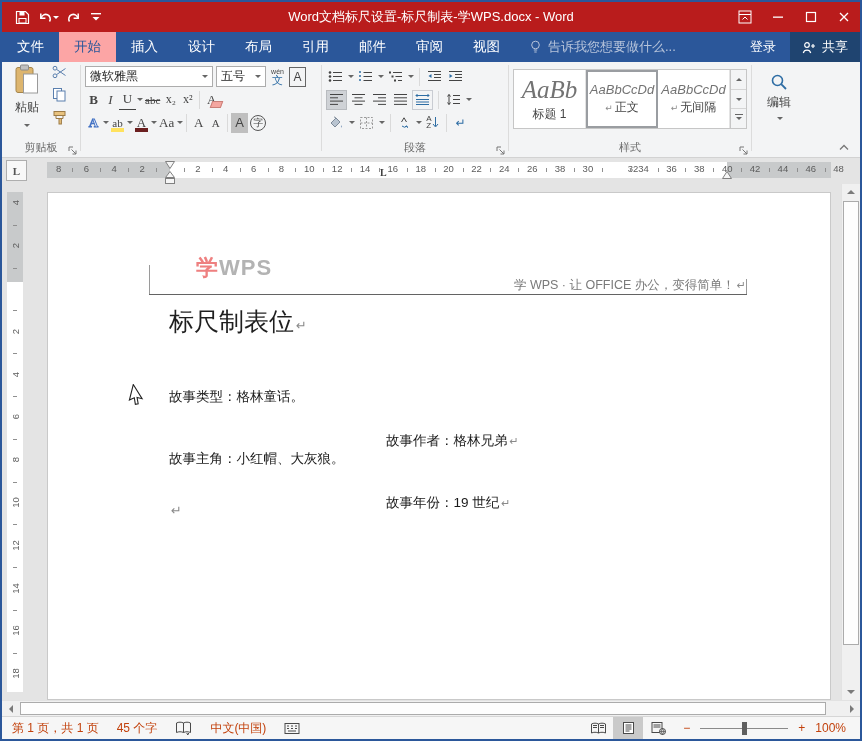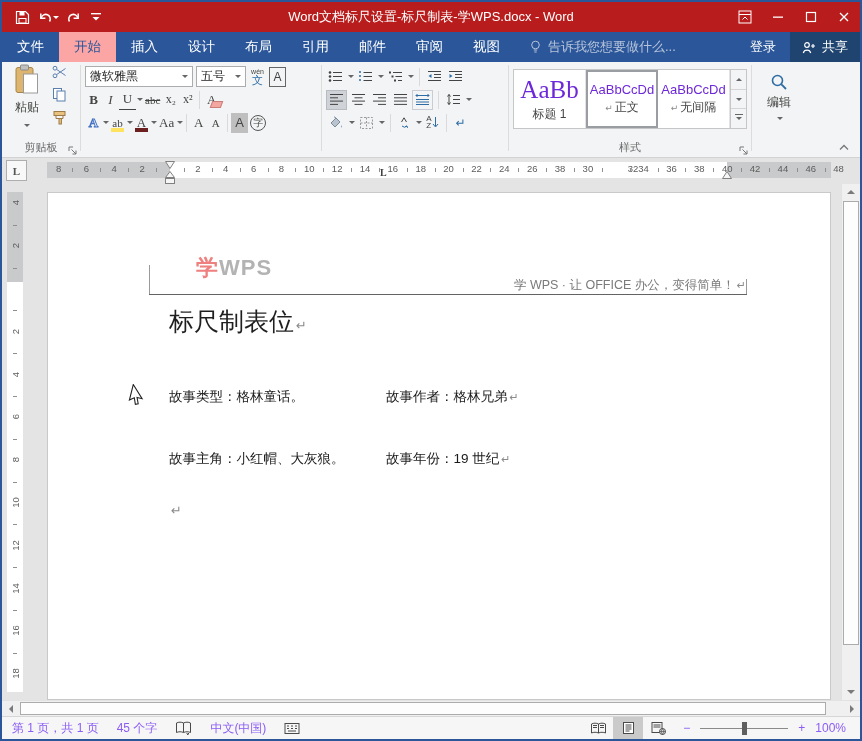--- a/index.html
+++ b/index.html
@@ -51,21 +51,21 @@
   .phon{ display:inline-flex; flex-direction:column; align-items:center; line-height:1; font-family:"Liberation Sans",sans-serif; }
   .phon .t{ font-size:7px; color:#444; }
   .phon .b{ font-size:11px; color:#2e6da4; }
   .boxa{ border:1px solid #666; padding:0 3px; font-size:12px; }
   .clearfmt::after{ content:""; position:absolute; right:-2px; bottom:2px; width:9px; height:5px; background:#f4a6a0; border:1px solid #c97f78; transform:skewX(-20deg); }
   .selbtn{ background:#cfd2d6; border:1px solid #b8bbbf; }
   .styles-wrap{ display:flex; align-items:flex-start; padding-top:4px; }
   .style-gallery{ display:flex; background:#fff; border:1px solid #c6c6c6; height:60px; }
   .style-card{ width:72px; border-right:1px solid #e3e3e3; display:flex; flex-direction:column; align-items:center; justify-content:center; overflow:hidden; background:#fff; }
   .style-card.sel{ border:2px solid #9a9d a1; border:2px solid #9a9da1; }
-  .sc-prev{ font-size:13px; color:#6d28d9; white-space:nowrap; }
+  .sc-prev{ font-size:13px; color:#737373; white-space:nowrap;font-style:italic; }
   .style-card.serif .sc-prev{ font-family:"Liberation Serif",serif; font-size:25px; }
   .sc-name{ font-size:12px; color:#444; margin-top:2px; white-space:nowrap; }
   .sc-mark{ color:#8a8a8a; font-size:9px; margin-right:2px; }
   .gal-col{ width:16px; display:flex; flex-direction:column; border:1px solid #c6c6c6; border-left:none; height:60px; background:#f3f4f5; }
   .gal-cell{ flex:1; display:flex; align-items:center; justify-content:center; border-bottom:1px solid #d5d5d5; }
   .gal-cell:last-child{ border-bottom:none; }
   .tri-up{ width:0;height:0;border:3.5px solid transparent;border-bottom-color:#666; margin-bottom:3px;}
   .tri-dn{ width:0;height:0;border:3.5px solid transparent;border-top-color:#666; margin-top:3px;}
   .bar-top{ width:8px; height:1.5px; background:#666; margin-bottom:2px; }
   .editing-col{ display:flex; flex-direction:column; align-items:center; padding-top:8px; gap:3px; width:46px; }
@@ -93,41 +93,41 @@
   .hdr-logo .xue{ color:#ee8080; }
   .hdr-logo .wps{ color:#b3b3b3; }
   .hdr-slogan{ position:absolute; right:84px; top:84px; font-size:12.5px; color:#7a7a7a; }
   .hdr-rule{ position:absolute; left:101px; top:101px; width:598px; height:1px; background:#636363; }
   .hdr-vl{ position:absolute; left:101px; top:72px; width:1px; height:29px; background:#9a9a9a; }
   .hdr-vr{ position:absolute; left:698px; top:86px; width:1px; height:15px; background:#9a9a9a; }
   .doc-title{ position:absolute; left:121px; top:112px; font-size:25px; color:#1f1f1f; }
   .pilcrow{ color:#8a8a8a; font-size:11px; margin-left:2px; font-family:"DejaVu Sans",sans-serif; }
   .body-row{ position:absolute; left:0; right:0; height:20px; font-size:13.5px; color:#1a1a1a; }
   .cell-l{ position:absolute; left:121px; }
-  .cell-r{ position:absolute; left:338px; }
+  .cell-r{ position:absolute; left:338px;margin-top:44px; }
   .lone-pilcrow{ position:absolute; left:121px; top:310px; }
   .cursor-svg{ position:absolute; left:126px; top:200px; }
   .vscroll{ position:absolute; right:0; top:0; bottom:0; width:19px; background:#f0f0f0; border-left:1px solid #e2e2e2; }
   .scroll-btn{ display:flex; align-items:center; justify-content:center; }
   .vs-up{ position:absolute; top:0; left:0; right:0; height:16px; }
   .vs-dn{ position:absolute; bottom:0; left:0; right:0; height:16px; }
   .vs-thumb{ position:absolute; left:1px; right:1px; top:17px; height:444px; background:#fdfdfd; border:1px solid #ababab; }
   .t-up{ width:0;height:0;border:4px solid transparent;border-bottom-color:#7a7a7a; margin-bottom:4px;}
   .t-dn{ width:0;height:0;border:4px solid transparent;border-top-color:#7a7a7a; margin-top:4px;}
   .t-lf{ width:0;height:0;border:4px solid transparent;border-right-color:#7a7a7a; margin-right:4px;}
   .t-rt{ width:0;height:0;border:4px solid transparent;border-left-color:#7a7a7a; margin-left:4px;}
 
   
   .hscroll{ height:16px; background:#f0f0f0; position:relative; border-top:1px solid #e2e2e2; }
   .hs-left{ position:absolute; left:0; top:0; bottom:0; width:17px; }
   .hs-right{ position:absolute; right:0; top:0; bottom:0; width:17px; }
   .hs-thumb{ position:absolute; left:18px; top:1px; bottom:1px; width:806px; background:#fdfdfd; border:1px solid #ababab; }
 
   
-  .statusbar{ height:23px; background:#f6f6f6; border-top:1px solid #d6d6d6; display:flex; align-items:center; font-size:12px; color:#8b5cf6; padding:0 8px 0 10px; gap:0; }
+  .statusbar{ height:23px; background:#f6f6f6; border-top:1px solid #d6d6d6; display:flex; align-items:center; font-size:12px; color:#c2410c; padding:0 8px 0 10px; gap:0; }
   .sb-item{ padding:0 9px; display:flex; align-items:center; gap:4px; height:100%; }
   .sb-right{ margin-left:auto; display:flex; align-items:center; height:100%; }
   .view-btn{ width:30px; height:100%; display:flex; align-items:center; justify-content:center; }
   .view-btn.sel{ background:#cacaca; }
   .zoom-track{ width:88px; height:1px; background:#8a8a8a; position:relative; margin:0 8px; }
   .zoom-thumb{ position:absolute; left:42px; top:-6px; width:5px; height:13px; background:#5f5f5f; }
   .zoom-pct{ padding:0 6px 0 10px; }
 </style>
 </head>
 <body>
@@ -264,21 +264,21 @@
         <span class="launcher"><svg width="10" height="10" viewBox="0 0 10 10">
               <path d="M1 1 H5 M1 1 V5 M3.5 3.5 L8 8 M8 4.5 V8 H4.5" fill="none" stroke="#777"></path>
             </svg></span>
       </div>
     </div>
     <div class="group-sep"></div>
 
     <div class="group" style="width:240px;">
       <div class="g-content">
         <div class="rrow" style="gap:3px;">
-          <span class="combo" style="width:108px;">
+          <span class="combo" style="width:128px;">
               <span>微软雅黑</span>
               <span class="caret"></span>
             </span>
           <span class="combo" style="width:50px;">
               <span>五号</span>
               <span class="caret"></span>
             </span>
           <span class="fbtn phon">
               <span class="t">wén</span>
               <span class="b">文</span>
@@ -425,20 +425,26 @@
                 <span>A</span>
                 <span>Z</span>
               </span>
               <svg width="7" height="12" viewBox="0 0 7 12">
                 <path d="M3.5 0 V9 M1 7 L3.5 10 L6 7" fill="none" stroke="#2e6da4"></path>
               </svg>
             </span>
           <span class="vline"></span>
           <span class="fbtn sans" style="color:#2e6da4;font-size:12px;">↵</span>
         </div>
+      </div>
+      <div class="g-label">
+        <span>段落</span>
+        <span class="launcher"><svg width="10" height="10" viewBox="0 0 10 10">
+              <path d="M1 1 H5 M1 1 V5 M3.5 3.5 L8 8 M8 4.5 V8 H4.5" fill="none" stroke="#777"></path>
+            </svg></span>
       </div>
     </div>
     <div class="group-sep"></div>
 
     <div class="group" style="width:242px;">
       <div class="g-content">
         <div class="styles-wrap">
           <div class="style-gallery">
               <div class="style-card serif">
                 <div class="sc-prev">AaBb</div>

